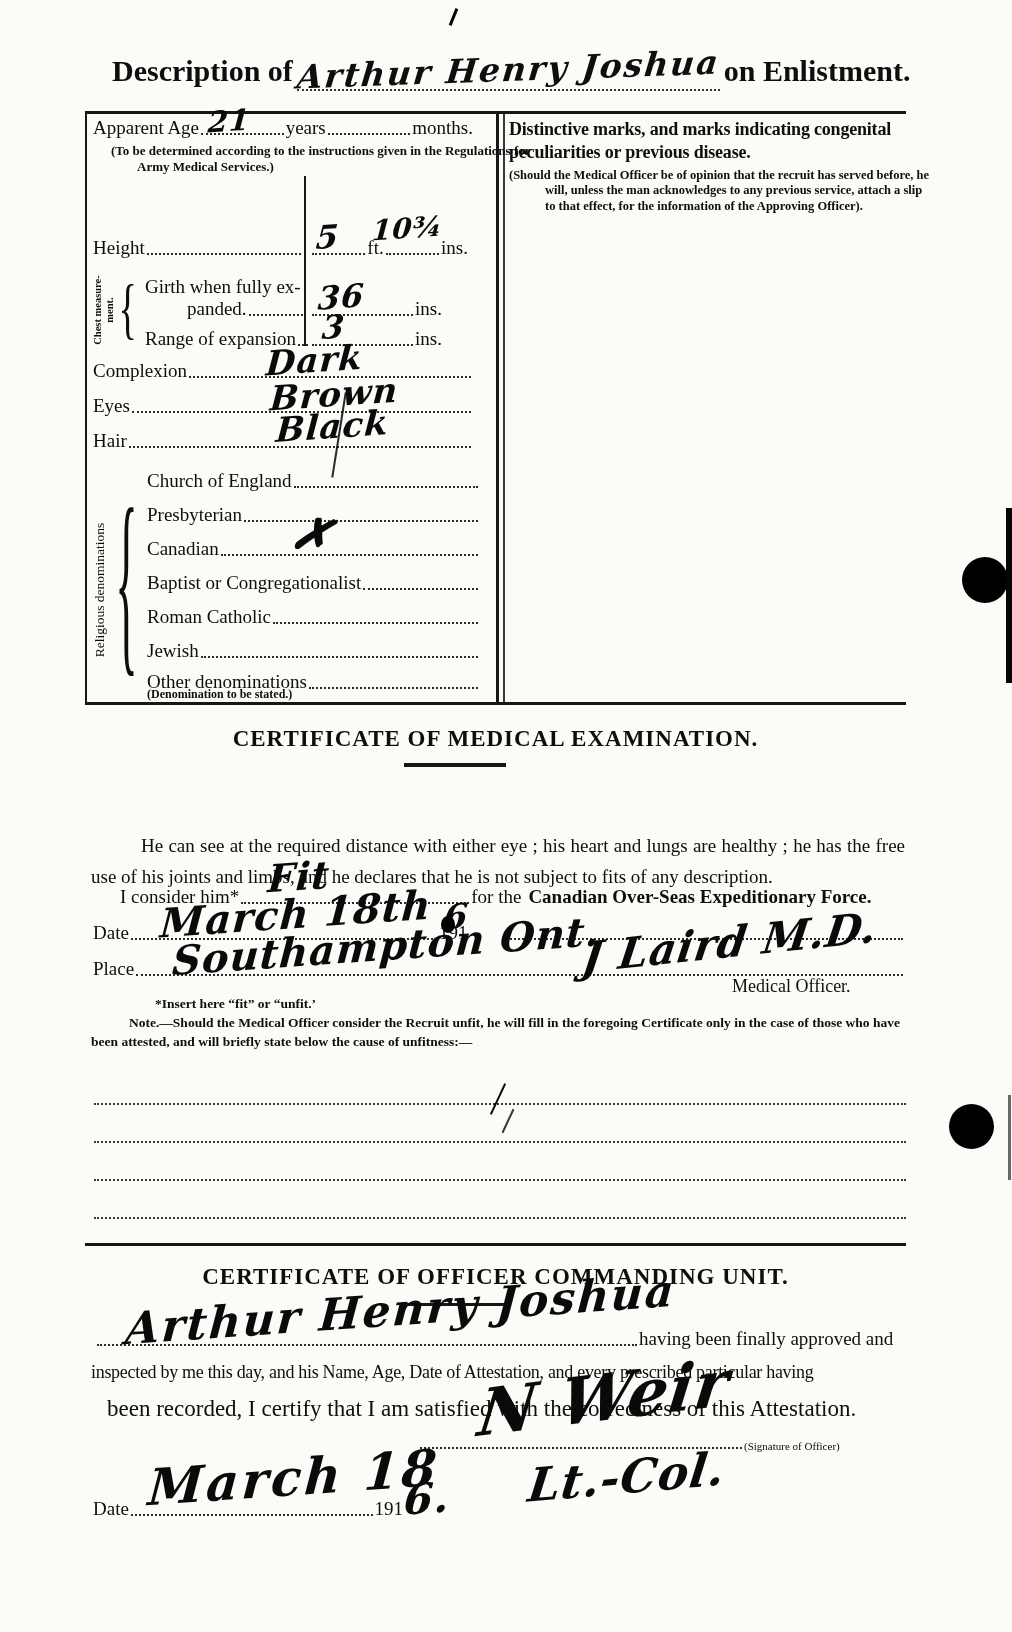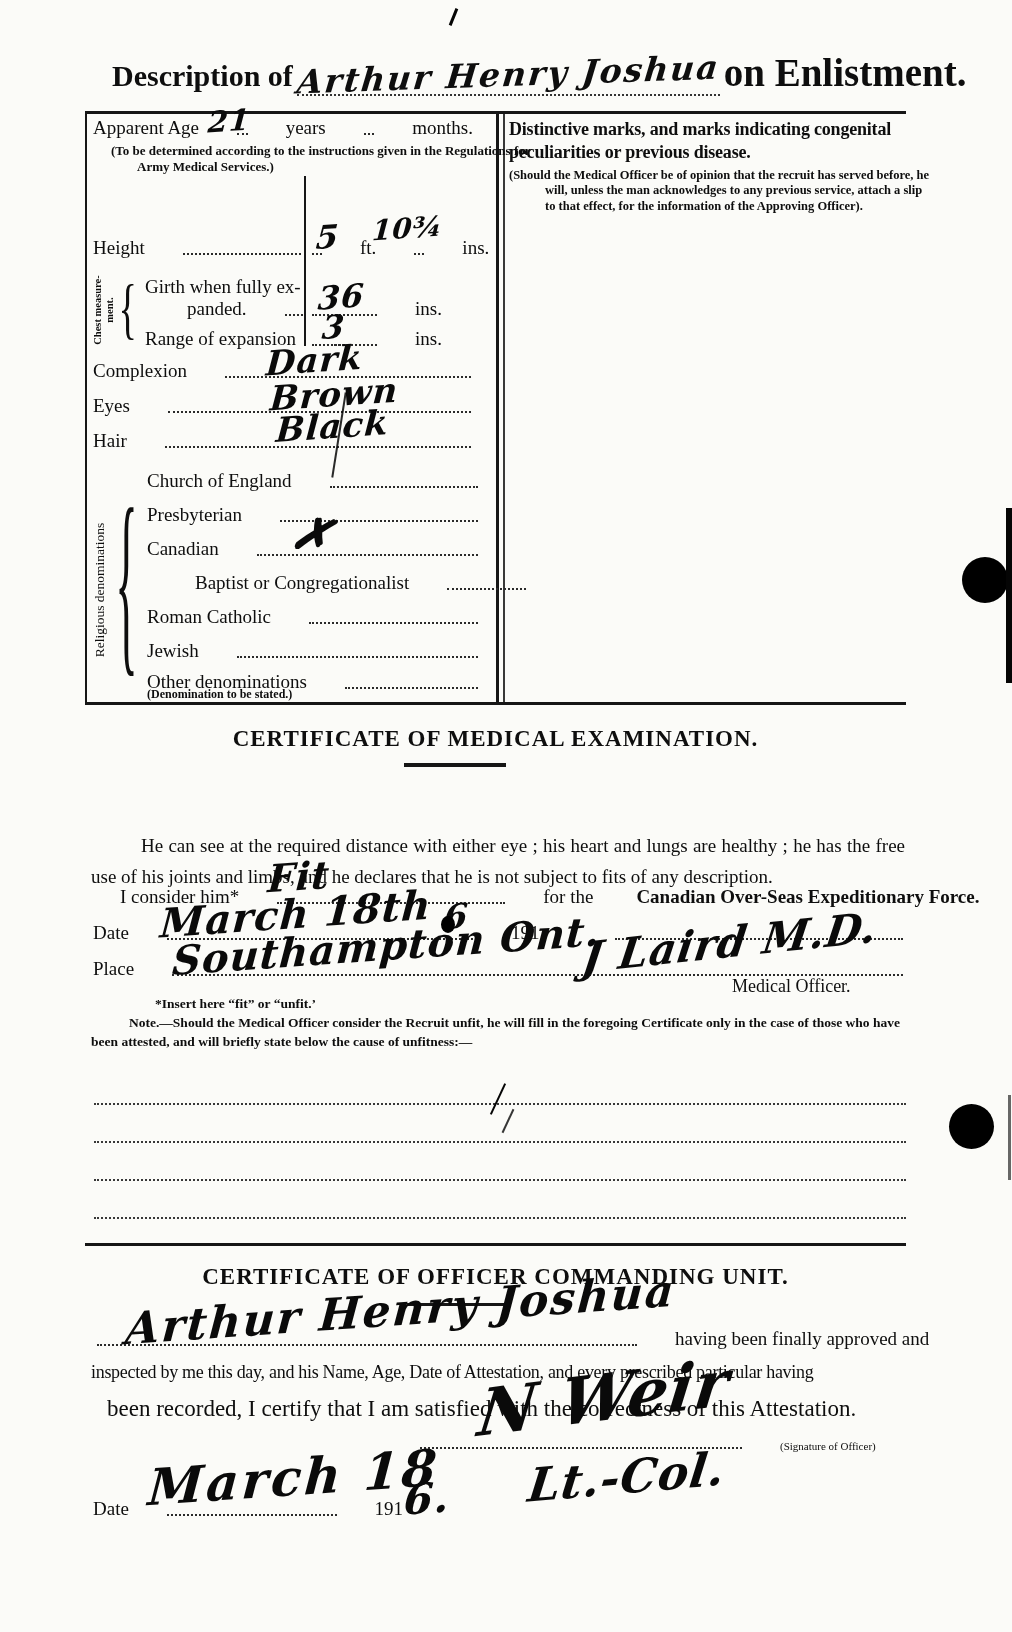--- a/index.html
+++ b/index.html
@@ -2,21 +2,21 @@
 <html><head>
 <meta charset="utf-8">
 <style>
   html,body { margin:0; padding:0; background:#e8e8e4; }
   .page {
     position:relative; width:1012px; height:1632px; margin:0 auto;
     background:#fbfbf8; color:#0e0e0e; overflow:hidden;
     font-family:"Liberation Serif","DejaVu Serif",serif;
   }
   .abs { position:absolute; }
-  .line { position:absolute; display:flex; align-items:flex-end; font-size:19px; line-height:1.15;gap:36px; }
+  .line { position:absolute; display:flex; align-items:flex-end; font-size:19px; line-height:1.15; }
   .lbl { white-space:nowrap; }
   .dots { flex:1 1 auto; border-bottom:2px dotted #2a2a2a; height:2px; margin:0 2px 4px 2px; min-width:10px; }
   .dots.fx { flex:0 0 auto; }
   .rule { position:absolute; background:#161616; }
   .smallprint { position:absolute; font-size:13px; font-weight:bold; line-height:1.22; }
   .hang { padding-left:26px; text-indent:-26px;margin-left:20px; }
   .hw {
     position:absolute; font-family:"DejaVu Serif",serif; font-style:italic; font-weight:bold;
     color:#0a0a0a; white-space:nowrap; transform:rotate(-4deg) skewX(-8deg); letter-spacing:1px;
   }
@@ -33,21 +33,21 @@
   .artifact { position:absolute; background:#050505; }
 </style>
 </head>
 <body>
 
 <div class="page">
 
   <div class="abs" style="left:112px; top:50px; width:762px; display:flex; align-items:baseline;">
     <span style="font-size:30px; font-weight:bold; white-space:nowrap;">Description of</span>
     <span style="flex:1; text-align:center; border-bottom:2px dotted #333; margin:0 4px;"><span class="hw-inline" style="font-size:33px;">Arthur Henry Joshua</span></span>
-    <span style="font-size:39px; font-weight:bold; white-space:nowrap;">on Enlistment.</span>
+    <span style="font-size:30px; font-weight:bold; white-space:nowrap;">on Enlistment.</span>
   </div>
 
   <div class="rule" style="left:85px; top:111px; width:821px; height:3px;"></div>
   <div class="rule" style="left:85px; top:702px; width:821px; height:3px;"></div>
   <div class="rule" style="left:85px; top:111px; width:2px; height:594px;"></div>
   <div class="rule" style="left:496px; top:111px; width:3px; height:594px;"></div>
   <div class="rule" style="left:503px; top:111px; width:2px; height:594px; opacity:.85;"></div>
   <div class="rule" style="left:304px; top:176px; width:2px; height:170px;"></div>
 
   <div class="line" style="left:93px; top:117px; width:380px;">
@@ -125,21 +125,21 @@
   </div>
   <div class="line" style="left:147px; top:504px; width:333px;">
     <span class="lbl">Presbyterian</span>
     <span class="dots"></span>
   </div>
   <div class="line" style="left:147px; top:538px; width:333px;">
     <span class="lbl">Canadian</span>
     <span class="dots"></span>
   </div>
   <span class="hw" style="left:292px; top:506px; font-size:48px; transform:rotate(12deg);">✗</span>
-  <div class="line" style="left:147px; top:572px; width:333px;margin-left:48px;">
+  <div class="line" style="left:147px; top:572px; width:333px;">
     <span class="lbl">Baptist or Congregationalist</span>
     <span class="dots"></span>
   </div>
   <div class="line" style="left:147px; top:606px; width:333px;">
     <span class="lbl">Roman Catholic</span>
     <span class="dots"></span>
   </div>
   <div class="line" style="left:147px; top:640px; width:333px;">
     <span class="lbl">Jewish</span>
     <span class="dots"></span>

